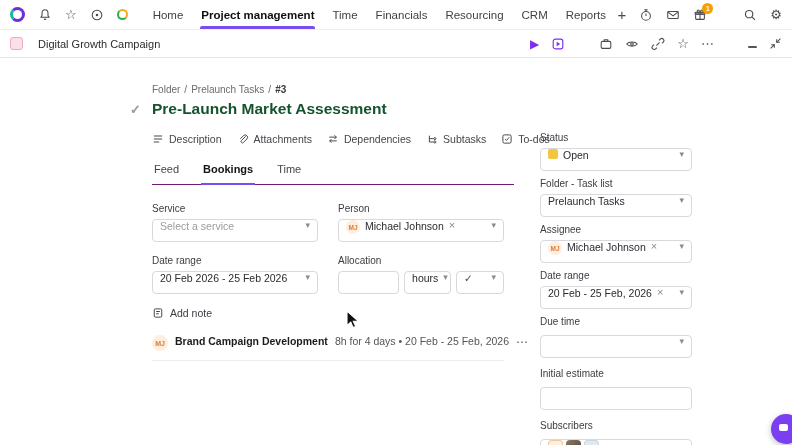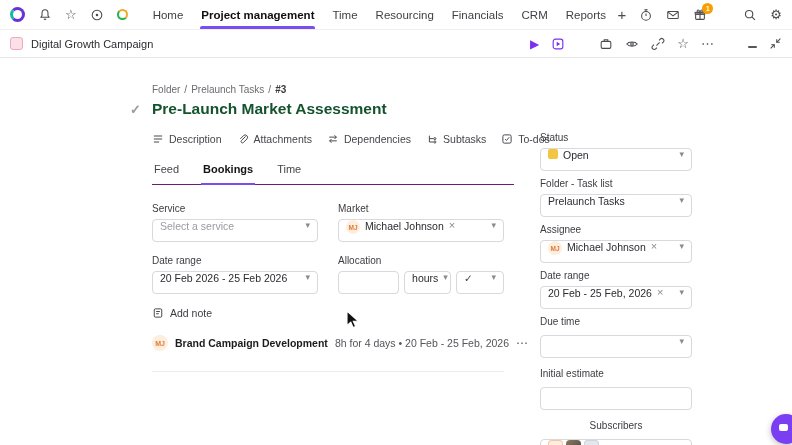--- a/index.html
+++ b/index.html
@@ -24,21 +24,21 @@
   .nav-item.active::after { content:""; position:absolute; left:8px; right:8px; bottom:0; height:3px;
               background:#7a4df0; border-radius:2px 2px 0 0; }
   .tb-right { margin-left:auto; display:flex; align-items:center; gap:13px; }
   .badge { position:absolute; top:-5px; right:-6px; min-width:11px; height:11px; border-radius:6px;
            background:#f59f00; color:#fff; font-size:6.5px; font-weight:bold;
            display:flex; align-items:center; justify-content:center; padding:0 2px; }
   .sep-gap { width:10px; }
 
   
   .winbar { position:absolute; top:30px; left:0; right:0; height:28px; background:#fff;
-            border-bottom:1px solid #e6e6e9; display:flex; align-items:center; padding:0 10px; }
+            border-bottom:1px solid #e6e6e9; display:flex; align-items:center; padding:0 10px;gap:7px; }
   .proj-ic { width:13px; height:13px; border-radius:3px; background:#fbe0e8; border:1px solid #eeaabd;
              display:flex; align-items:center; justify-content:center; color:#d6336c; font-size:7px; font-weight:bold; }
   .win-title { margin-left:8px; font-size:11px; color:#2c2c31; }
   .wb-right { margin-left:auto; display:flex; align-items:center; gap:12px; }
   .purple { color:#7a2ff2; }
   .minbar { width:9px; height:2px; background:#55555a; border-radius:1px; margin-top:6px; }
 
   
   .task-pane { position:absolute; left:128px; top:84px; width:392px; }
   .bc { margin-left:24px; font-size:10px; color:#6b6b70; display:flex; gap:4px; }
@@ -67,22 +67,22 @@
   .alloc-input { width:64px; }
   .alloc-unit { width:47px; }
   .alloc-ok { width:50px; }
   .avatar { width:14px; height:14px; border-radius:50%; background:#fdeede; color:#e07b39;
             font-size:6.5px; font-weight:bold; display:flex; align-items:center; justify-content:center; flex:none; }
   .x { color:#8a8a90; font-size:11px; line-height:1; }
   .addnote { display:flex; align-items:center; gap:6px; margin-top:3px; font-size:10.5px; color:#3c3c42; }
   .factions { display:flex; justify-content:flex-end; margin-top:12px; }
   .btn-light { height:21px; padding:0 10px; border:none; border-radius:4px; background:#eae4fb;
                color:#5f3dc9; font-size:10.5px; font-family:inherit; }
-  .booking-row { margin-left:24px; margin-top:16px; width:352px; display:flex; align-items:center;
-                 gap:7px; padding-bottom:20px; border-bottom:1px solid #ececef; }
+  .booking-row { margin-left:24px; margin-top:16px; width:352px; display:flex; align-items:flex-start;
+                 gap:7px; padding-bottom:9px; border-bottom:1px solid #ececef; }
   .booking-row .avatar { width:16px; height:16px; font-size:7px; }
   .b-title { font-size:10.5px; font-weight:bold; color:#1c1c1f; white-space:nowrap; }
   .b-details { font-size:10.5px; color:#55555a; white-space:nowrap; }
   .b-more { margin-left:auto; color:#55555a; font-size:12px; }
 
   
   .panel { position:absolute; left:540px; top:132px; width:152px; }
   .pfield { margin-bottom:7px; }
   .plabel { font-size:10px; color:#3c3c42; margin-bottom:5px; }
   .status-sq { width:10px; height:10px; border-radius:2px; background:#f2c640; flex:none; }
@@ -122,22 +122,22 @@
             <circle cx="8" cy="8" r="1.4" fill="#4a4a50" stroke="none"></circle>
         </svg>
       </span>
       <span class="spinner"></span>
     </div>
 
     <nav class="main-nav">
       <span class="nav-item">Home</span>
       <span class="nav-item active">Project management</span>
       <span class="nav-item">Time</span>
+      <span class="nav-item">Financials</span>
       <span class="nav-item">Resourcing</span>
-      <span class="nav-item">Financials</span>
       <span class="nav-item">CRM</span>
       <span class="nav-item">Reports</span>
     </nav>
 
     <div class="tb-right">
       <span class="iconbtn" style="font-size:15px; font-weight:300;">+</span>
       <span class="iconbtn">
         <svg class="ic" width="14" height="14" viewBox="0 0 16 16" fill="none" stroke="#4a4a50" stroke-width="1.2">
           <circle cx="8" cy="9" r="5"></circle>
             <path d="M8 9 L8 6.2"></path>
@@ -286,21 +286,21 @@
     <div class="bform">
       <div class="frow">
         <div class="fcol">
           <div class="flabel">Service</div>
           <div class="sel">
             <span class="ph">Select a service</span>
             <span class="caret">▾</span>
           </div>
         </div>
         <div class="fcol">
-          <div class="flabel">Market</div>
+          <div class="flabel">Person</div>
           <div class="sel">
             <span class="avatar">MJ</span>
             <span>Michael Johnson</span>
             <span class="x">×</span>
             <span class="caret">▾</span>
           </div>
         </div>
       </div>
 
       <div class="frow">
@@ -395,21 +395,21 @@
     </div>
 
     <div class="pfield" style="margin-bottom:10px;">
       <div class="plabel" style="margin-bottom:8px;">Initial estimate</div>
       <div class="inp">
         <span></span>
       </div>
     </div>
 
     <div class="pfield">
-      <div class="plabel" style="margin-bottom:8px;text-align:center;">Subscribers</div>
+      <div class="plabel" style="margin-bottom:8px;">Subscribers</div>
       <div class="sel">
         <span class="sub-avs">
           <span class="sq-av sq-mj">MJ</span>
           <span class="sq-av sq-photo"></span>
           <span class="sq-av sq-je">JE</span>
         </span>
 
       </div>
     </div>
 

